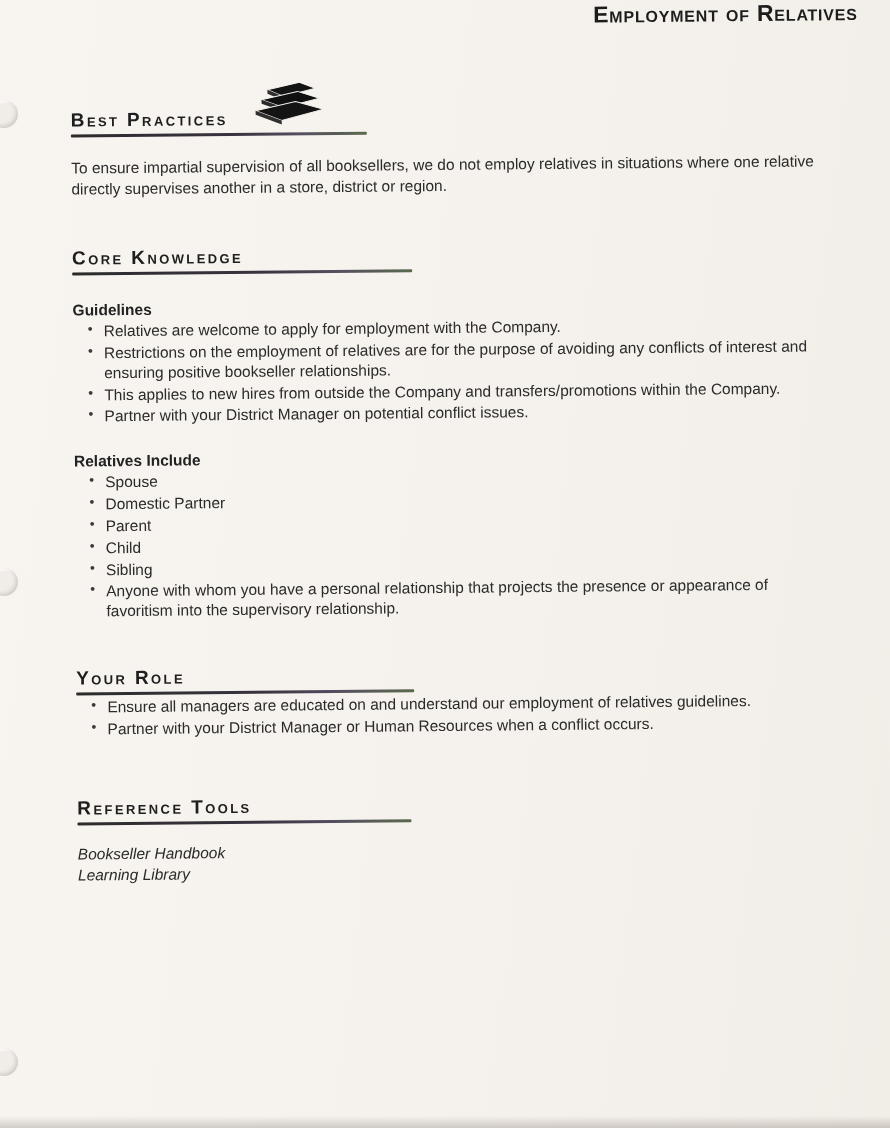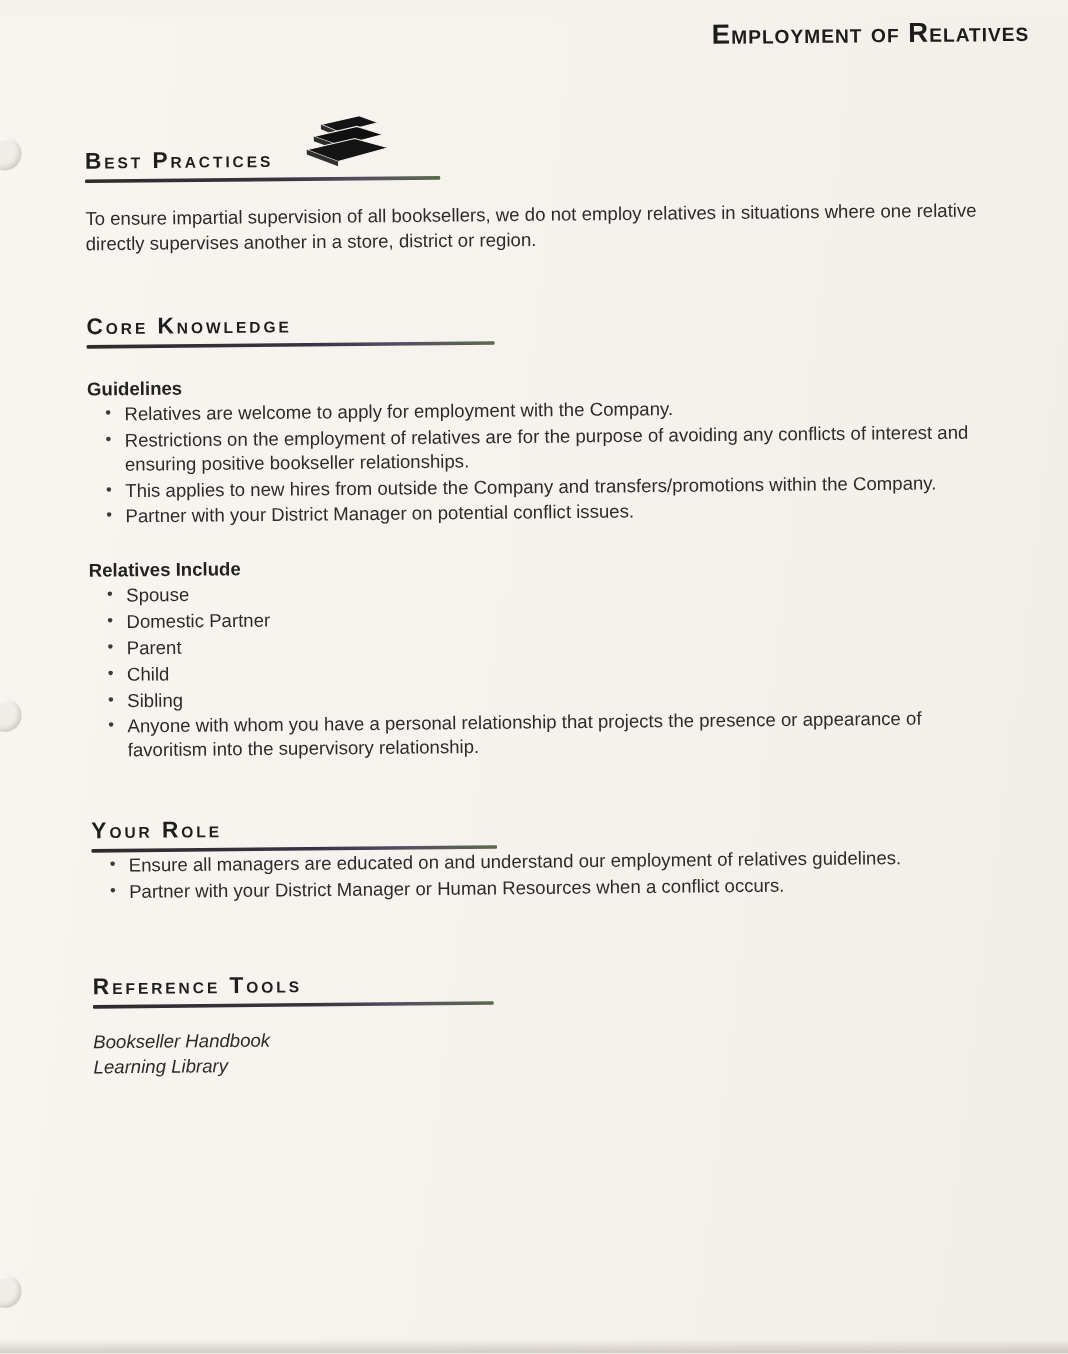--- a/index.html
+++ b/index.html
@@ -8,21 +8,20 @@
     font-family: "Liberation Sans", "DejaVu Sans", sans-serif;
     color: #2b2b2b;
     position: relative;
     overflow: hidden;
     background: #f5f1ec;
   }
   .page {
     position: absolute; inset: 0;
     background: linear-gradient(97deg, #f8f5f1 0%, #f5f1ec 55%, #f1ede7 100%);
     overflow: hidden;
-    margin-top: 14px;
   }
   .hole {
     position: absolute; left: -10px;
     width: 28px; height: 28px; border-radius: 50%;
     background: #f0ece7;
     box-shadow: inset -2px -2px 4px rgba(0,0,0,0.14), inset 2px 2px 3px rgba(255,255,255,0.9);
   }
   .hole-1 { top: 100px; }
   .hole-2 { top: 568px; }
   .hole-3 { top: 1048px; }

